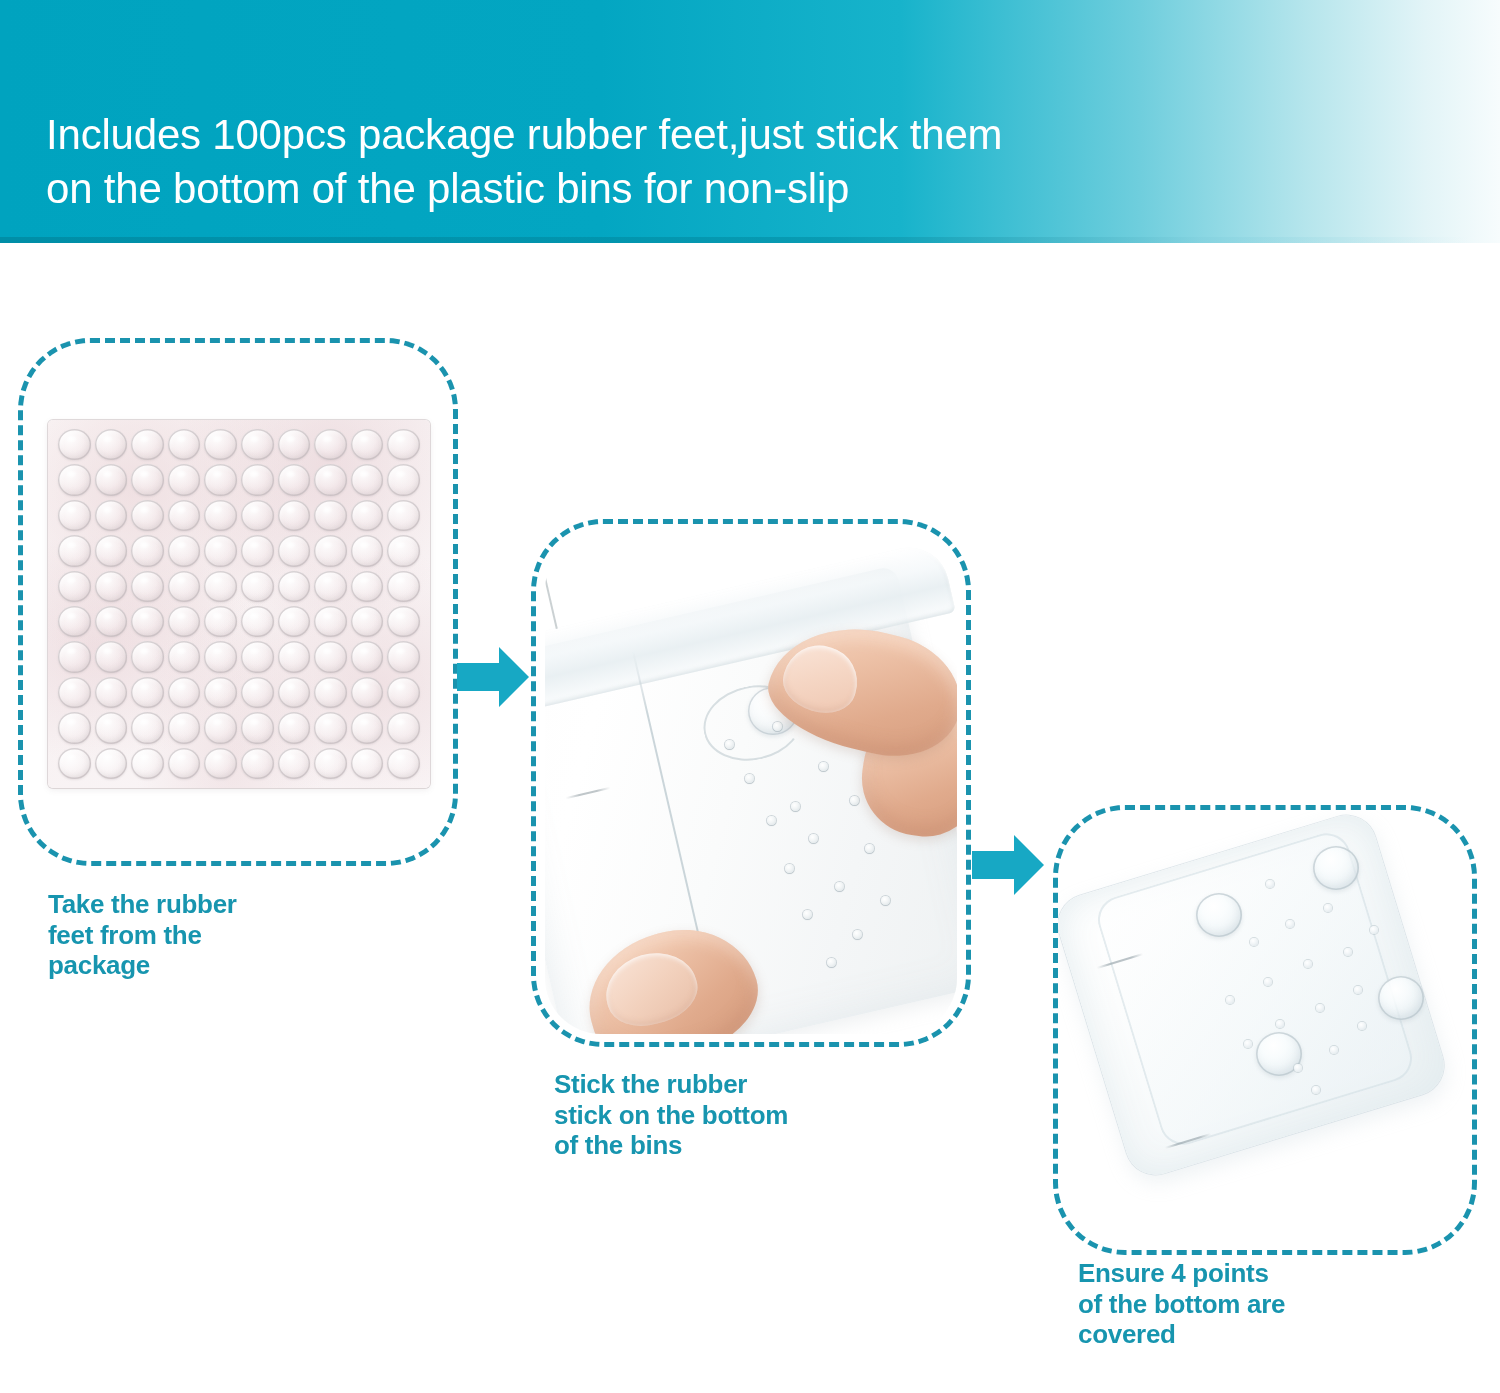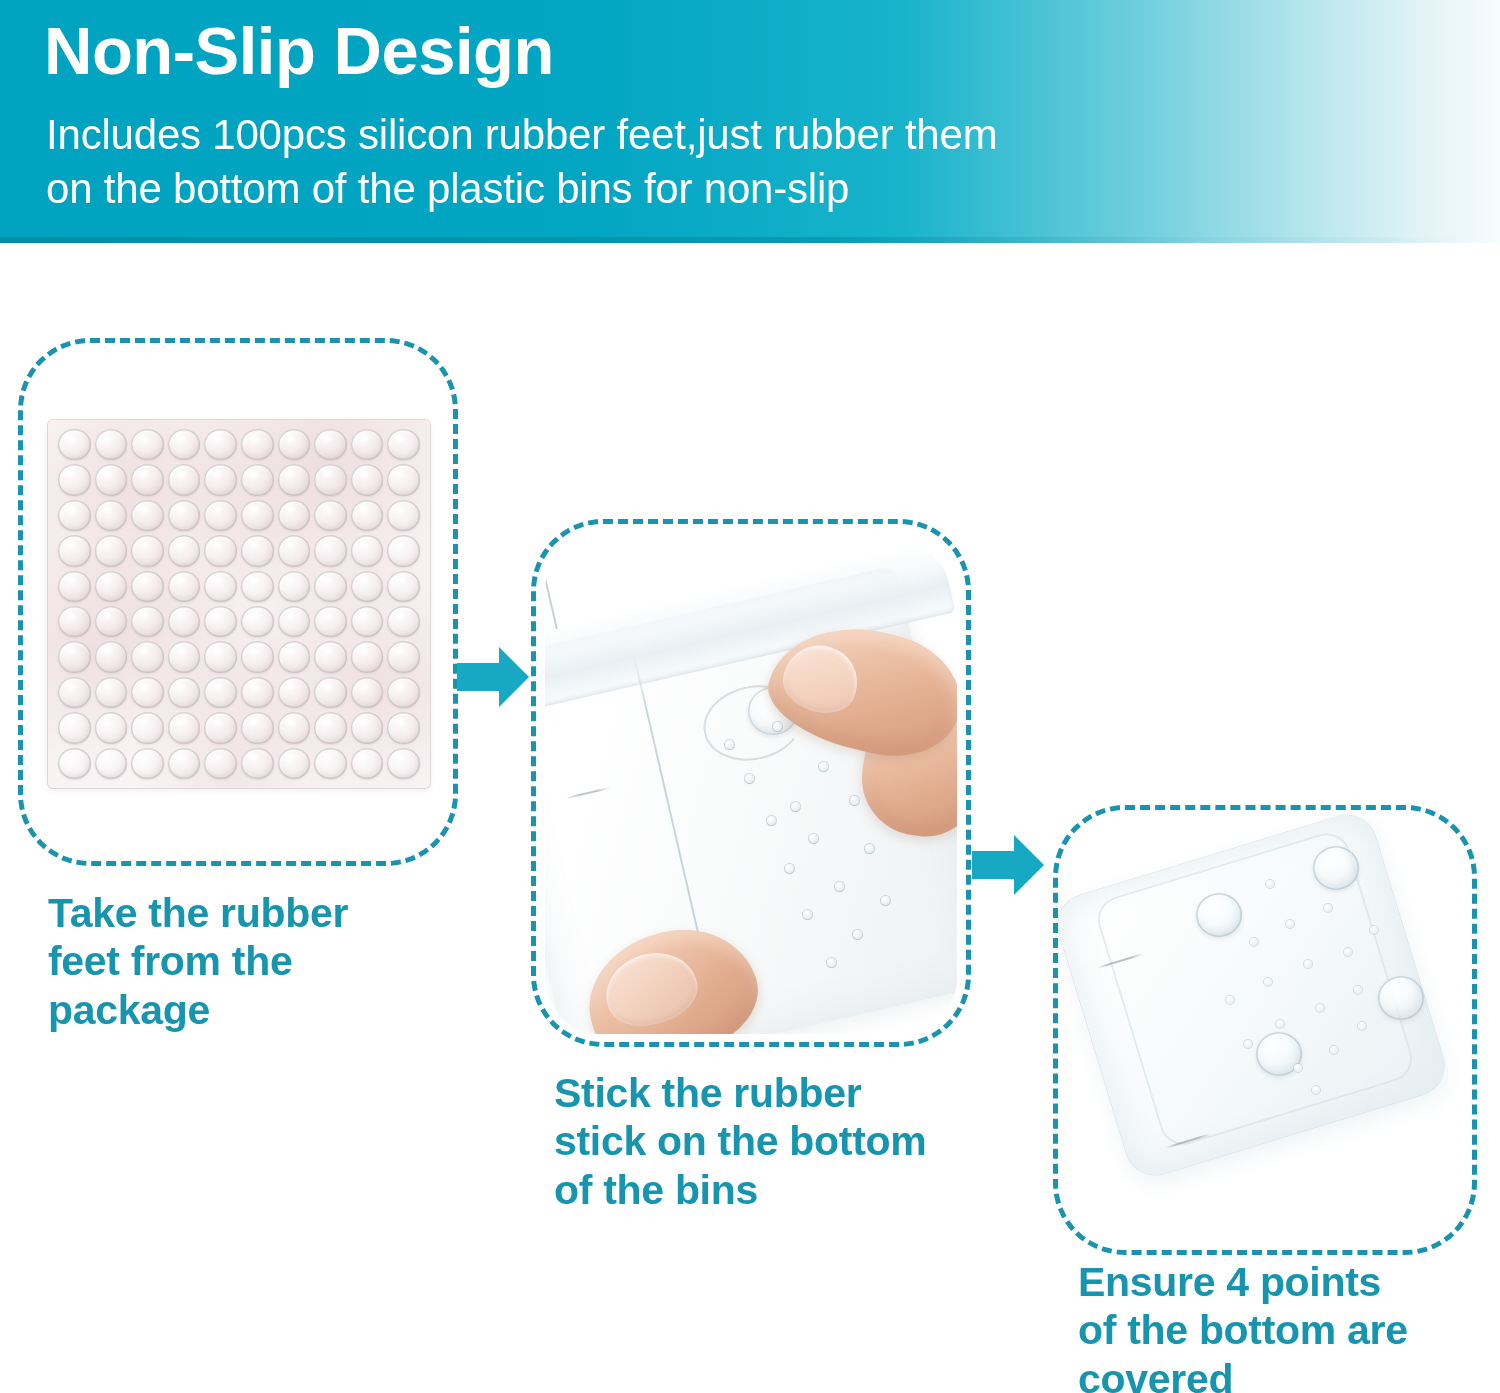--- a/index.html
+++ b/index.html
@@ -75,21 +75,21 @@
     box-sizing: border-box;
     background: transparent;
   }
   #frame-1 { left: 18px;   top: 338px;  width: 440px;  height: 528px; }
   #frame-2 { left: 531px;  top: 519px;  width: 440px;  height: 528px; }
   #frame-3 { left: 1053px; top: 805px;  width: 424px;  height: 450px; }
 
   .caption {
     position: absolute;
     color: #1795af;
-    font-size: 41px;
+    font-size: 26px;
     font-weight: bold;
     line-height: 1.18;
     white-space: pre-line;
     letter-spacing: -0.3px;
   }
   #caption-1 { left: 48px;   top: 889px;  width: 420px; }
   #caption-2 { left: 554px;  top: 1069px; width: 430px; }
   #caption-3 { left: 1078px; top: 1258px; width: 420px; }
 
   
@@ -354,22 +354,21 @@
   .bb-score {
     position: absolute;
     height: 2px;
     background: linear-gradient(90deg, rgba(150,164,171,0) 0%, rgba(142,156,163,0.6) 25%, rgba(142,156,163,0.6) 75%, rgba(150,164,171,0) 100%);
   }
 </style>
 </head>
 <body>
 
 <div id="header-banner">
-  <div id="banner-title">Non-Slip Design</div>
-  <div id="banner-subtitle">Includes 100pcs silicon rubber feet,just rubber them
+  <div id="banner-subtitle">Includes 100pcs package rubber feet,just stick them
 on the bottom of the plastic bins for non-slip</div>
 </div>
 
 <div class="dashed-frame" id="frame-1"></div>
 
 <div id="feet-sheet-photo">
   <div id="feet-grid">
       <div class="foot-dot"></div>
       <div class="foot-dot"></div>
       <div class="foot-dot"></div>

